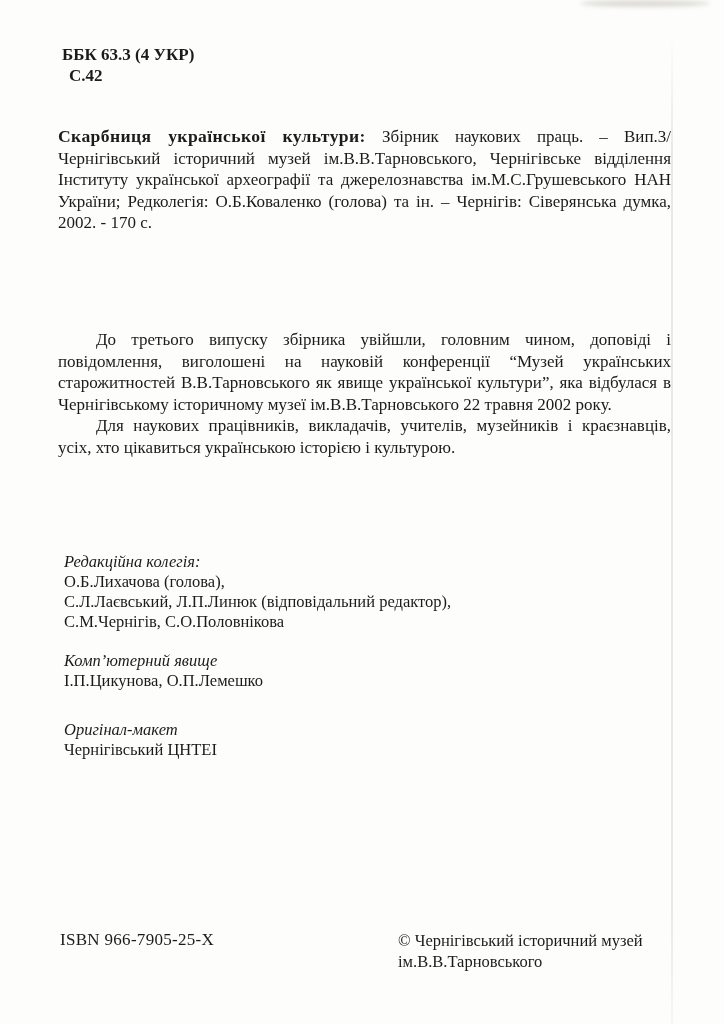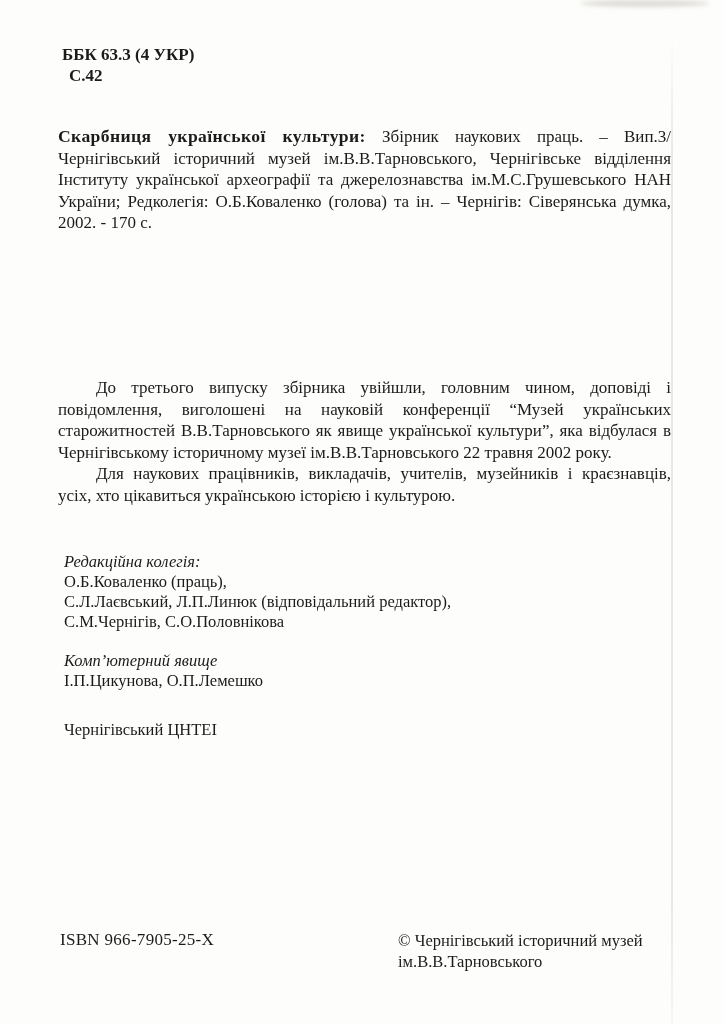--- a/index.html
+++ b/index.html
@@ -66,21 +66,20 @@
   }
   
   .annotation {
     position: absolute;
     left: 58px;
     top: 329px;
     width: 613px;
     font-size: 17px;
     line-height: 21.5px;
     text-align: justify;
-    margin-top: 48px;
   }
   .annotation p { margin: 0; text-indent: 38px; }
   
   .credits {
     position: absolute;
     left: 64px;
     font-size: 16.5px;
     line-height: 20px;
   }
   .credits .heading { font-style: italic; }
@@ -121,31 +120,32 @@
     <span class="lead">Скарбниця української культури:</span><span> Збірник наукових праць. – Вип.3/ Чернігівський історичний музей ім.В.В.Тарновського, Чернігівське відділення Інституту  української археографії та джерелознавства ім.М.С.Грушевського НАН України; Редколегія: О.Б.Коваленко (голова) та ін. – Чернігів: Сіверянська думка, 2002. -  170 с.</span>
   </div>
 
   <div class="annotation">
     <p>До третього випуску збірника увійшли, головним чином, доповіді і повідомлення, виголошені на науковій конференції “Музей українських старожитностей В.В.Тарновського як явище української культури”, яка відбулася в Чернігівському історичному музеї ім.В.В.Тарновського 22 травня 2002 року.</p>
     <p>Для наукових працівників, викладачів, учителів, музейників і краєзнавців, усіх, хто цікавиться українською історією і культурою.</p>
   </div>
 
   <div class="credits editorial">
     <div class="heading">Редакційна колегія:</div>
-    <div>О.Б.Коваленко (праць),</div>
+    <div>О.Б.Лихачова (голова),</div>
     <div>С.Л.Лаєвський, Л.П.Линюк (відповідальний редактор),</div>
     <div>С.М.Чернігів, С.О.Половнікова</div>
   </div>
 
   <div class="credits typesetting">
     <div class="heading">Комп’ютерний явище</div>
     <div>І.П.Цикунова, О.П.Лемешко</div>
   </div>
 
   <div class="credits layout-credit">
+    <div class="heading">Оригінал-макет</div>
     <div>Чернігівський ЦНТЕІ</div>
   </div>
 
   <div class="isbn">ISBN 966-7905-25-X</div>
 
   <div class="copyright">
     <div>© Чернігівський історичний музей</div>
     <div>ім.В.В.Тарновського</div>
   </div>
 

